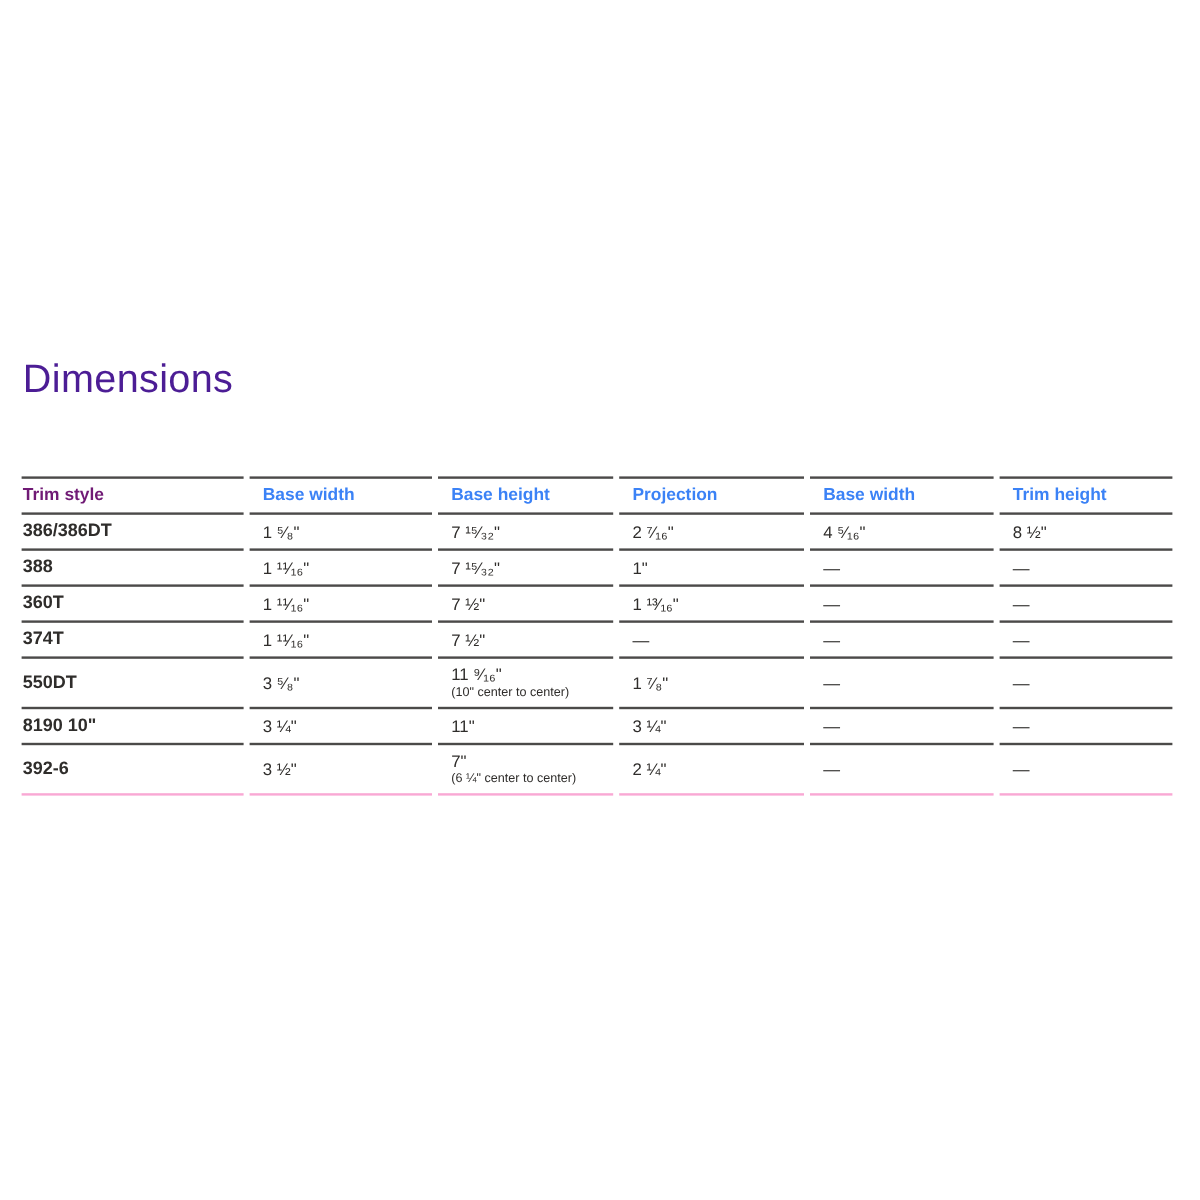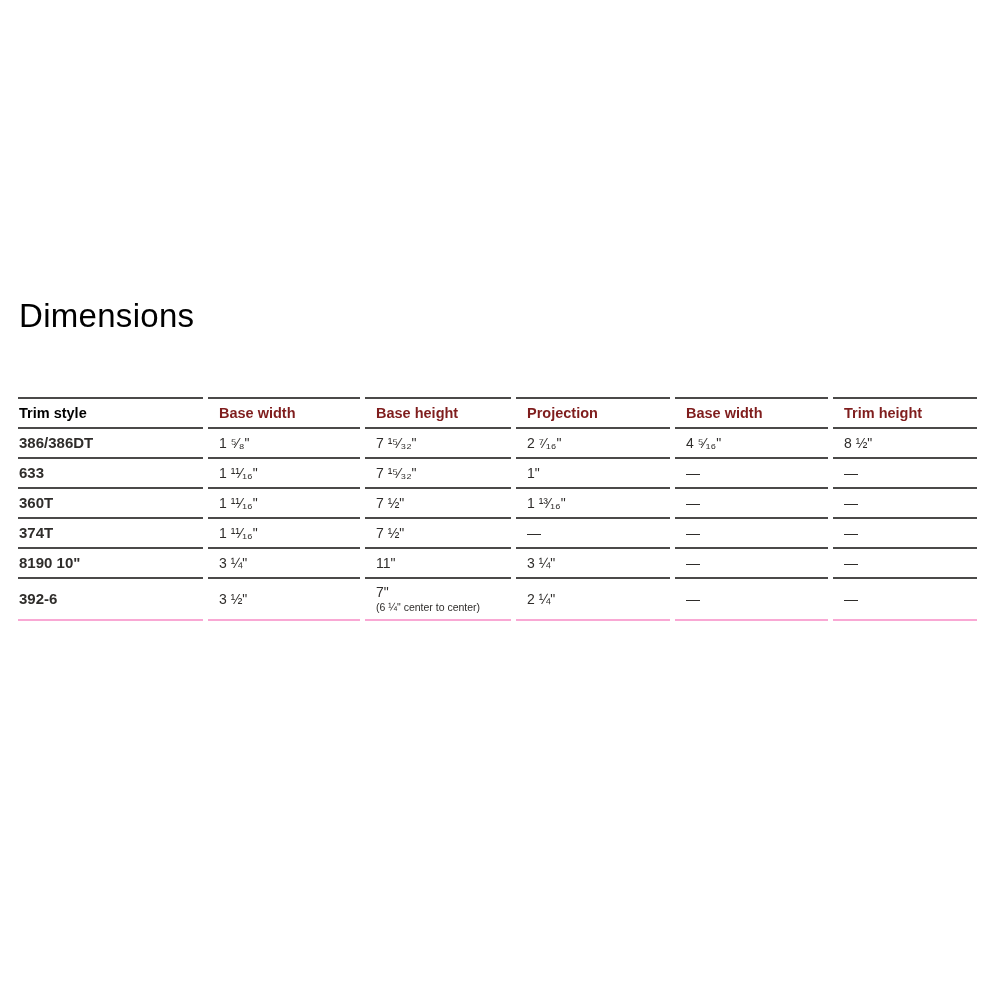--- a/index.html
+++ b/index.html
@@ -14,21 +14,21 @@
     font-family: "Liberation Sans", "DejaVu Sans", sans-serif;
     color: #2f2d2b;
   }
   .page-title {
     position: absolute;
     left: 19px;
     top: 297px;
     font-size: 33px;
     font-weight: 300;
     letter-spacing: 0.3px;
-    color: #000000;
+    color: #4c1d95;
   }
   table.dimensions {
     position: absolute;
     left: 13px;
     top: 397px;
     width: 969px;
     table-layout: fixed;
     border-collapse: separate;
     border-spacing: 5px 0;
   }
@@ -36,26 +36,26 @@
     text-align: left;
     vertical-align: middle;
     border-top: 2px solid #4b4a49;
     padding: 5px 2px 6px 11px;
     overflow: hidden;
     white-space: nowrap;
   }
   th {
     font-size: 14.5px;
     font-weight: bold;
-    color: #7f1d1d;
+    color: #3b82f6;
     padding-top: 6px;
     padding-bottom: 6px;
   }
   th.col-trim {
-    color: #000000;
+    color: #701a75;
   }
   th.col-trim, td.col-trim {
     padding-left: 1px;
   }
   td {
     font-size: 14px;
   }
   td.col-trim {
     font-weight: bold;
     font-size: 15px;
@@ -97,21 +97,21 @@
   <tbody>
       <tr>
         <td class="col-trim"><span>386/386DT</span></td>
         <td><span>1 ⁵⁄₈"</span></td>
         <td><span>7 ¹⁵⁄₃₂"</span></td>
         <td><span>2 ⁷⁄₁₆"</span></td>
         <td><span>4 ⁵⁄₁₆"</span></td>
         <td><span>8 ½"</span></td>
       </tr>
       <tr>
-        <td class="col-trim"><span>633</span></td>
+        <td class="col-trim"><span>388</span></td>
         <td><span>1 ¹¹⁄₁₆"</span></td>
         <td><span>7 ¹⁵⁄₃₂"</span></td>
         <td><span>1"</span></td>
         <td><span>—</span></td>
         <td><span>—</span></td>
       </tr>
       <tr>
         <td class="col-trim"><span>360T</span></td>
         <td><span>1 ¹¹⁄₁₆"</span></td>
         <td><span>7 ½"</span></td>
@@ -121,20 +121,28 @@
       </tr>
       <tr>
         <td class="col-trim"><span>374T</span></td>
         <td><span>1 ¹¹⁄₁₆"</span></td>
         <td><span>7 ½"</span></td>
         <td><span>—</span></td>
         <td><span>—</span></td>
         <td><span>—</span></td>
       </tr>
       <tr>
+        <td class="col-trim"><span>550DT</span></td>
+        <td><span>3 ⁵⁄₈"</span></td>
+        <td><span>11 ⁹⁄₁₆"</span><div class="note">(10" center to center)</div></td>
+        <td><span>1 ⁷⁄₈"</span></td>
+        <td><span>—</span></td>
+        <td><span>—</span></td>
+      </tr>
+      <tr>
         <td class="col-trim"><span>8190 10"</span></td>
         <td><span>3 ¼"</span></td>
         <td><span>11"</span></td>
         <td><span>3 ¼"</span></td>
         <td><span>—</span></td>
         <td><span>—</span></td>
       </tr>
       <tr>
         <td class="col-trim"><span>392-6</span></td>
         <td><span>3 ½"</span></td>

